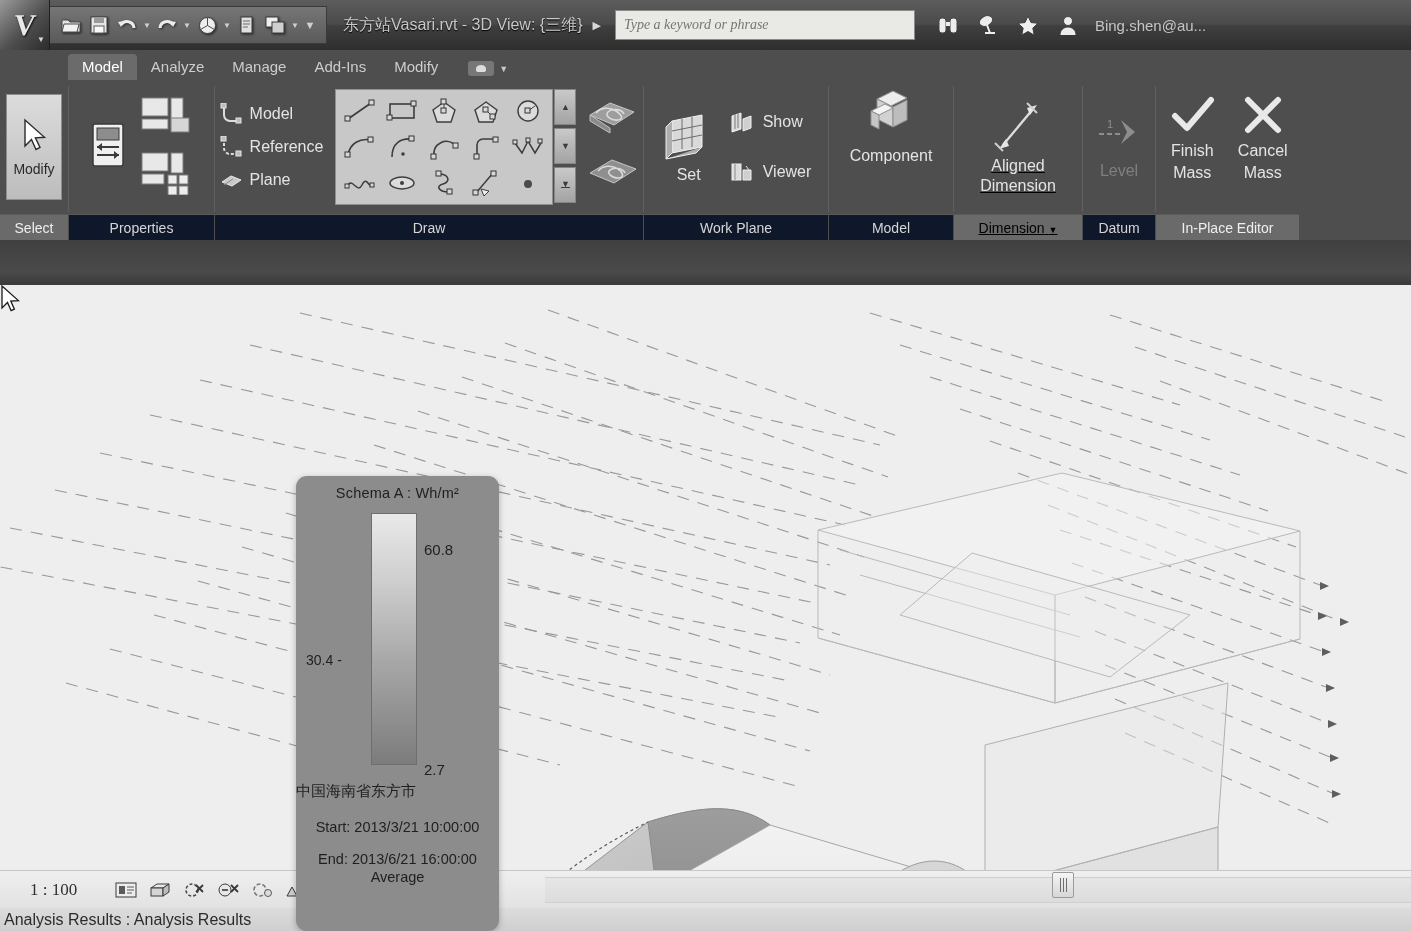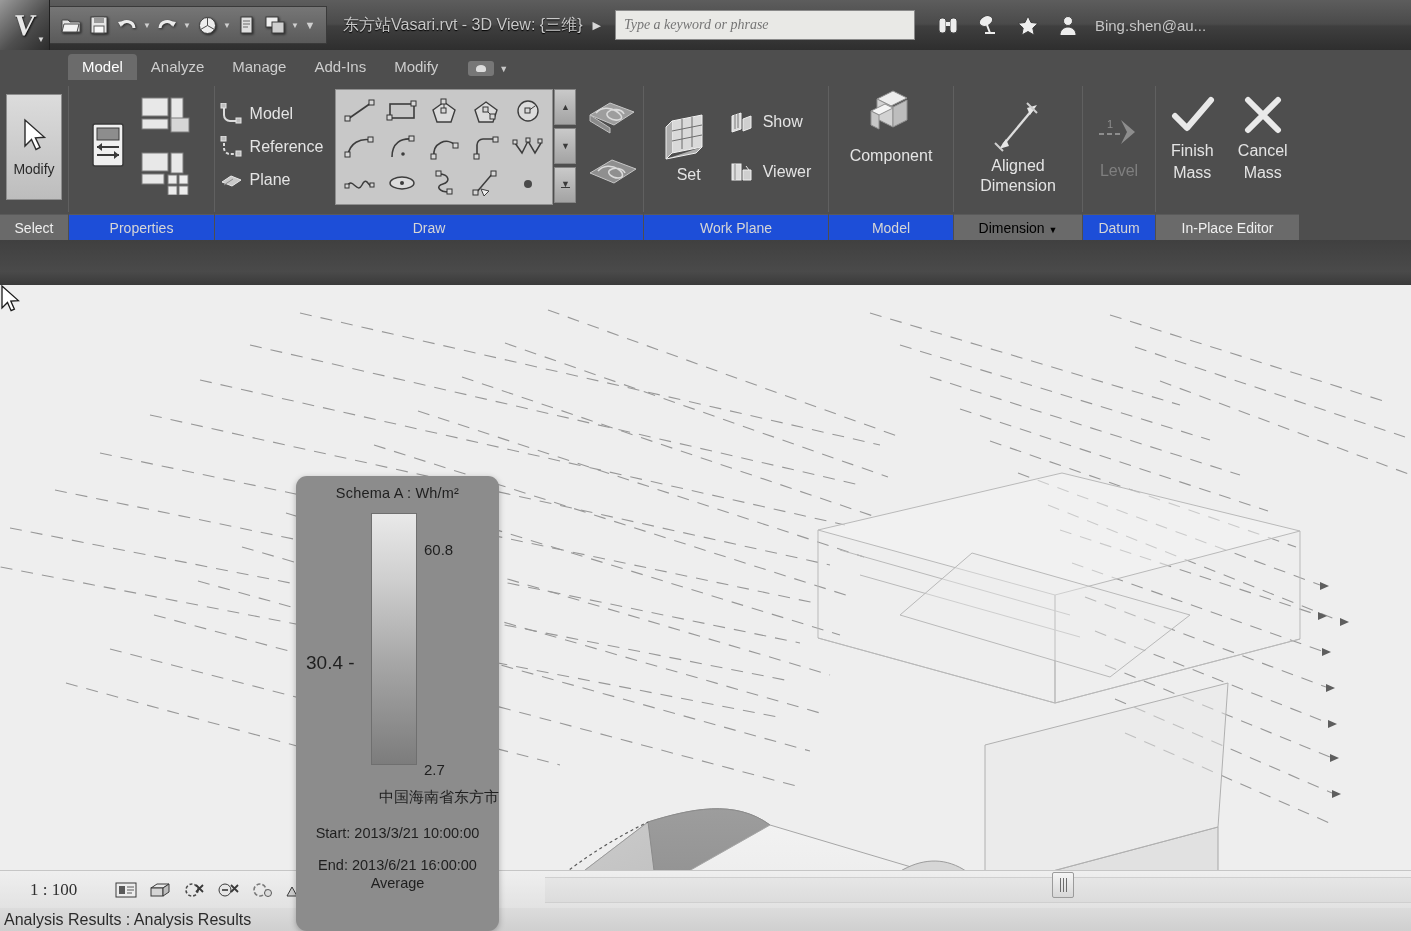--- a/index.html
+++ b/index.html
@@ -81,21 +81,21 @@
 
   
   #ribbon{
     position:absolute; left:0; top:80px; width:1411px; height:160px;
     background:#4e4e4e; display:flex; align-items:stretch;
   }
   .panel{ display:flex; flex-direction:column; position:relative; }
   .panel-body{ flex:1; display:flex; align-items:center; justify-content:center; padding:4px 6px;}
   .panel-title{
     height:26px; line-height:26px; text-align:center;
-    font-size:14px; color:#d6d6d6; background:#1d4ed8;
+    font-size:14px; color:#d6d6d6; background:#0f172a;
     border-top:1px solid #5a5a5a;
   }
   .panel-sep{ width:1px; background:#606060; margin:6px 0 28px 0;}
 
   
   #panel-select{ width:68px; }
   #modify-btn{
     width:62px;height:106px;background:linear-gradient(180deg,#dcdcdc,#bdbdbd);
     border:1px solid #8d8d8d; display:flex; flex-direction:column;
     align-items:center; justify-content:center; gap:4px;
@@ -136,21 +136,21 @@
   .wp-row{ display:flex; align-items:center; gap:8px;}
   .wp-row .t{ font-size:16px; color:#e4e4e4; }
   .wp-big .t{ font-size:16px; color:#e4e4e4; }
 
   
   #panel-model{ width:124px;gap:44px; }
   #panel-model .panel-body{ flex-direction:column; gap:4px; }
   #panel-model .t{ font-size:16px; color:#e4e4e4; }
 
   
-  #panel-dimension{ width:128px; }
+  #panel-dimension{ width:128px;text-decoration:underline; }
   #panel-dimension .panel-body{ flex-direction:column; gap:2px;}
   #panel-dimension .t{ font-size:16px; color:#e4e4e4; text-align:center; line-height:1.15;}
   #panel-dimension .panel-title{ background:#6a6a6a; color:#000000; }
 
   
   #panel-datum{ width:72px; }
   #panel-datum .panel-body{ flex-direction:column; gap:6px;}
   #panel-datum .t{ font-size:16px; color:#9d9d9d; }
 
   
@@ -180,23 +180,23 @@
     font-size:14px;
   }
   #legend-title{ text-align:center; padding-top:9px; font-size:14.5px; letter-spacing:.2px;}
   #legend-bar-wrap{ position:relative; height:265px; margin-top:6px; }
   #legend-bar{
     position:absolute; left:75px; top:6px; width:46px; height:252px;
     background:linear-gradient(180deg,#e9e9e9 0%,#cfcfcf 26%,#a6a6a6 60%,#7c7c7c 100%);
     border:1px solid #6f6f6f;
   }
   #legend-max{ position:absolute; left:128px; top:34px; font-size:15px;}
-  #legend-mid{ position:absolute; left:10px; top:145px; font-size:19px;}
+  #legend-mid{ position:absolute; left:10px; top:145px; font-size:14px;}
   #legend-min{ position:absolute; left:128px; top:254px; font-size:15px;}
-  #legend-location{ text-align:right; margin-top:16px; font-size:15px; }
+  #legend-location{ text-align:left; margin-top:10px; font-size:15px; }
   #legend-start{ text-align:center; margin-top:18px; font-size:14.5px; }
   #legend-end{ text-align:center; margin-top:16px; font-size:14.5px; }
   #legend-average{ text-align:center; margin-top:2px; font-size:14.5px; }
 
   
   #statusbar{
     position:absolute; left:0; top:870px; width:1411px; height:38px;
     background:linear-gradient(180deg,#efefef,#e2e2e2);
     border-top:1px solid #c6c6c6;
     display:flex; align-items:center;

